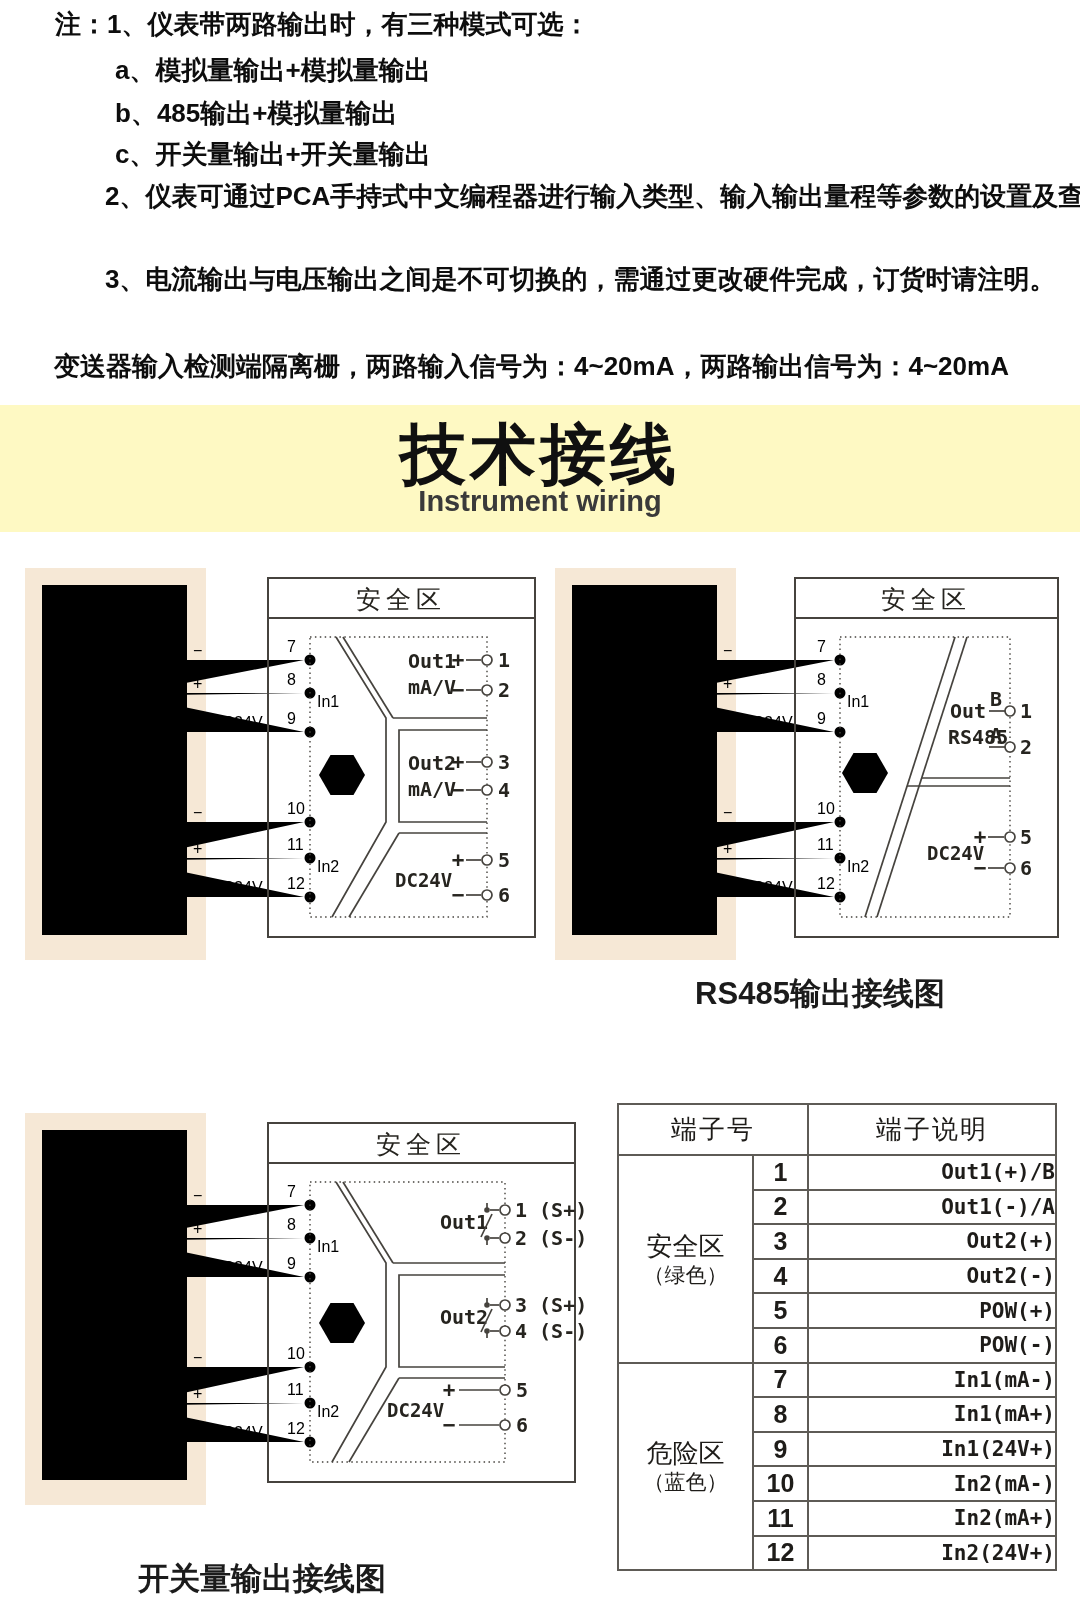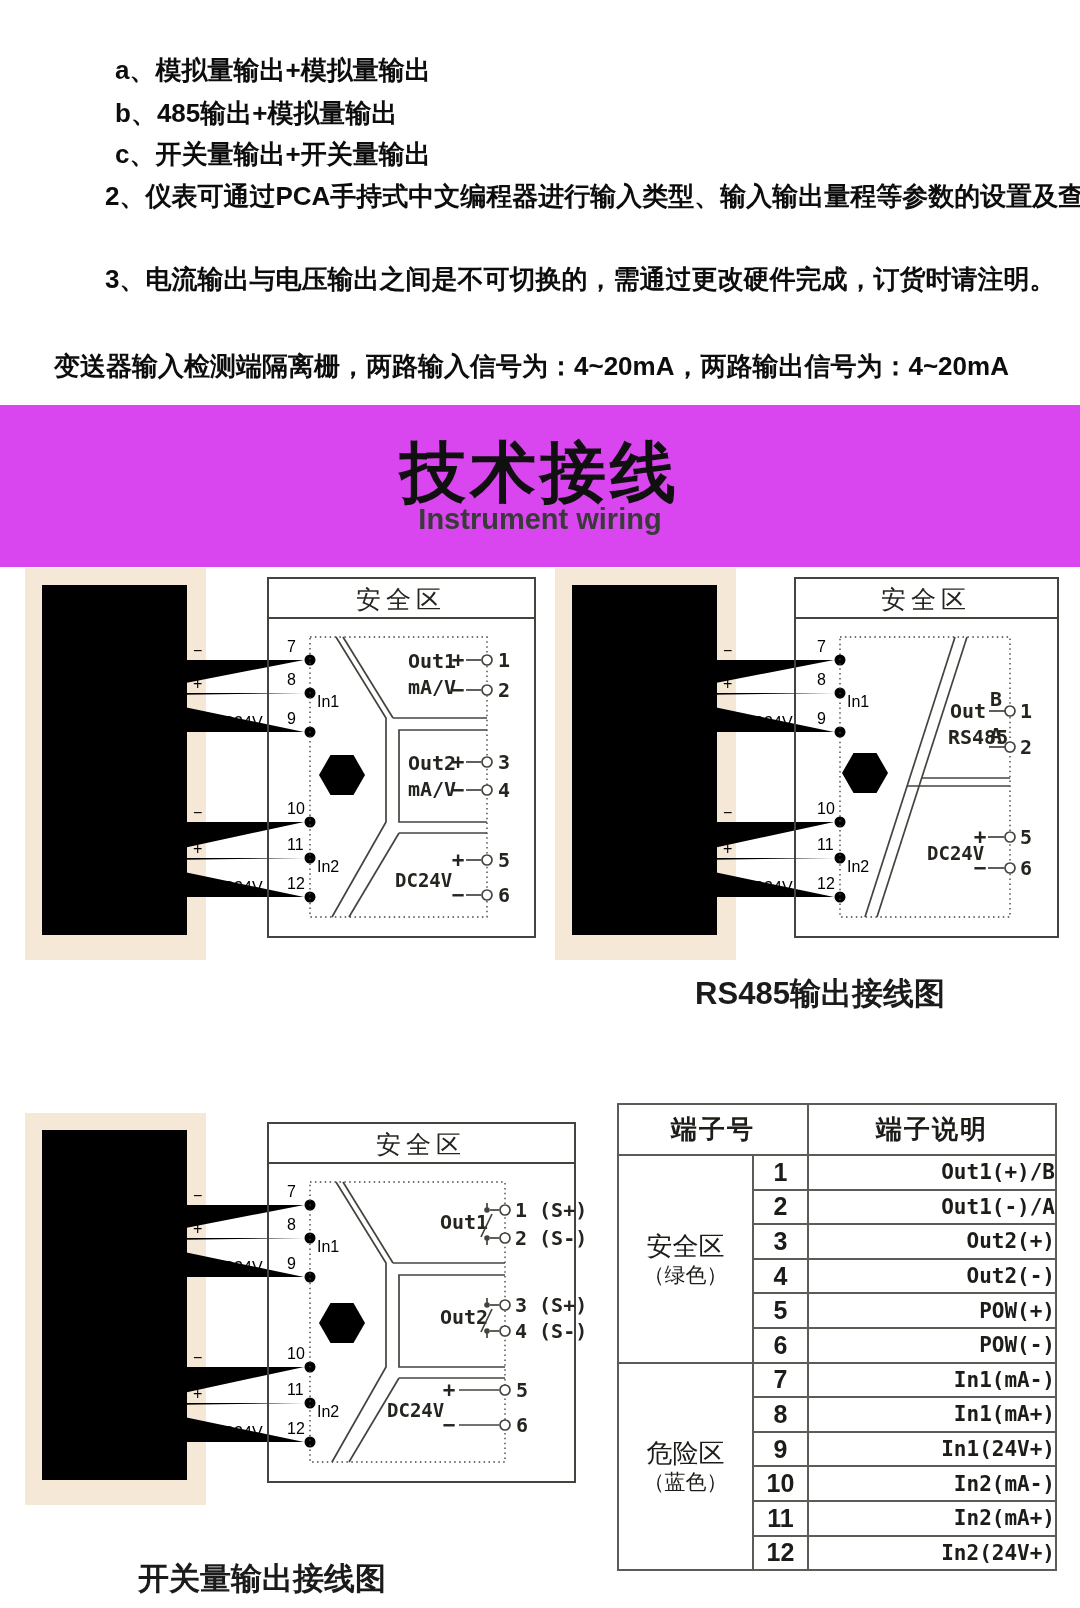--- a/index.html
+++ b/index.html
@@ -1,49 +1,50 @@
 <!DOCTYPE html>
 <html><head>
 <meta charset="utf-8">
 <style>
   html,body{margin:0;padding:0;background:#fff;}
   #page{position:relative;width:1080px;height:1608px;background:#ffffff;overflow:hidden;
         font-family:"Liberation Sans","DejaVu Sans",sans-serif;color:#111;}
   .note{position:absolute;font-weight:700;font-size:26px;color:#0d0d0d;white-space:nowrap;}
-  #banner{position:absolute;left:0;top:405px;width:1080px;height:162px;background:#d946ef;
+  #banner{position:absolute;left:0;top:405px;width:1080px;height:127px;background:#fef9c3;
           display:flex;flex-direction:column;align-items:center;justify-content:center;}
   #banner .t{font-size:66px;font-weight:700;color:#101010;letter-spacing:4px;line-height:1;}
   #banner .s{font-size:29px;color:#3a3a3a;margin-top:0;line-height:1;font-weight:bold;}
   .dg{position:absolute;}
   .dg line,.dg polyline,.dg path,.dg rect,.dg circle,.dg polygon{stroke:#46433e;fill:none;stroke-width:2;}
   .dg .f{fill:#ffffff;}
   .dg .mid{stroke-width:1.7;}
   .dg .dotbox{stroke-width:1.4;stroke-dasharray:1.5 3.4;}
   .dg .dot{fill:#46433e;stroke:none;}
   .dg text{stroke:none;fill:#26241f;}
   .dg .cjk{font-family:"Liberation Sans","DejaVu Sans",sans-serif;font-size:25px;letter-spacing:5px;}
   .dg .mono{font-family:"DejaVu Sans Mono",monospace;font-size:20px;font-weight:600;}
   .dg .mono19{font-family:"DejaVu Sans Mono",monospace;font-size:19px;font-weight:700;}
   .dg .sign{font-family:"DejaVu Sans Mono",monospace;font-size:21px;font-weight:600;text-anchor:middle;}
   .cap{position:absolute;font-weight:700;font-size:31px;color:#1b1b1b;text-align:center;}
   #ttable{position:absolute;left:617px;top:1103px;border-collapse:collapse;table-layout:fixed;}
   #ttable th,#ttable td{border:2px solid #5e5b56;padding:0;text-align:center;vertical-align:middle;
         font-family:"Liberation Sans","DejaVu Sans",sans-serif;color:#1e1c19;}
-  #ttable th{font-size:26px;font-weight:700;letter-spacing:2px;height:49px;}
+  #ttable th{font-size:26px;font-weight:400;letter-spacing:2px;height:49px;}
   #ttable tr.r{height:34.6px;}
   #ttable td.no{font-size:25px;font-weight:600;}
   #ttable td.ds{font-family:"DejaVu Sans Mono",monospace;font-size:21px;font-weight:600;text-align:right;}
   #ttable td.zone{font-size:26px;line-height:1.2;}
   #ttable td.zone .zs{font-size:21px;}
 </style>
 </head>
 <body>
 
 <div id="page">
 
+  <div class="note" style="left:55px;top:7px">注：1、仪表带两路输出时，有三种模式可选：</div>
   <div class="note" style="left:115px;top:53px">a、模拟量输出+模拟量输出</div>
   <div class="note" style="left:115px;top:96px">b、485输出+模拟量输出</div>
   <div class="note" style="left:115px;top:137px">c、开关量输出+开关量输出</div>
   <div class="note" style="left:105px;top:179px">2、仪表可通过PCA手持式中文编程器进行输入类型、输入输出量程等参数的设置及查看，</div>
   <div class="note" style="left:105px;top:262px">3、电流输出与电压输出之间是不可切换的，需通过更改硬件完成，订货时请注明。</div>
   <div class="note" style="left:54px;top:349px">变送器输入检测端隔离栅，两路输入信号为：4~20mA，两路输出信号为：4~20mA</div>
 
   <div id="banner">
     <div class="t">技术接线</div>
     <div class="s">Instrument wiring</div>

